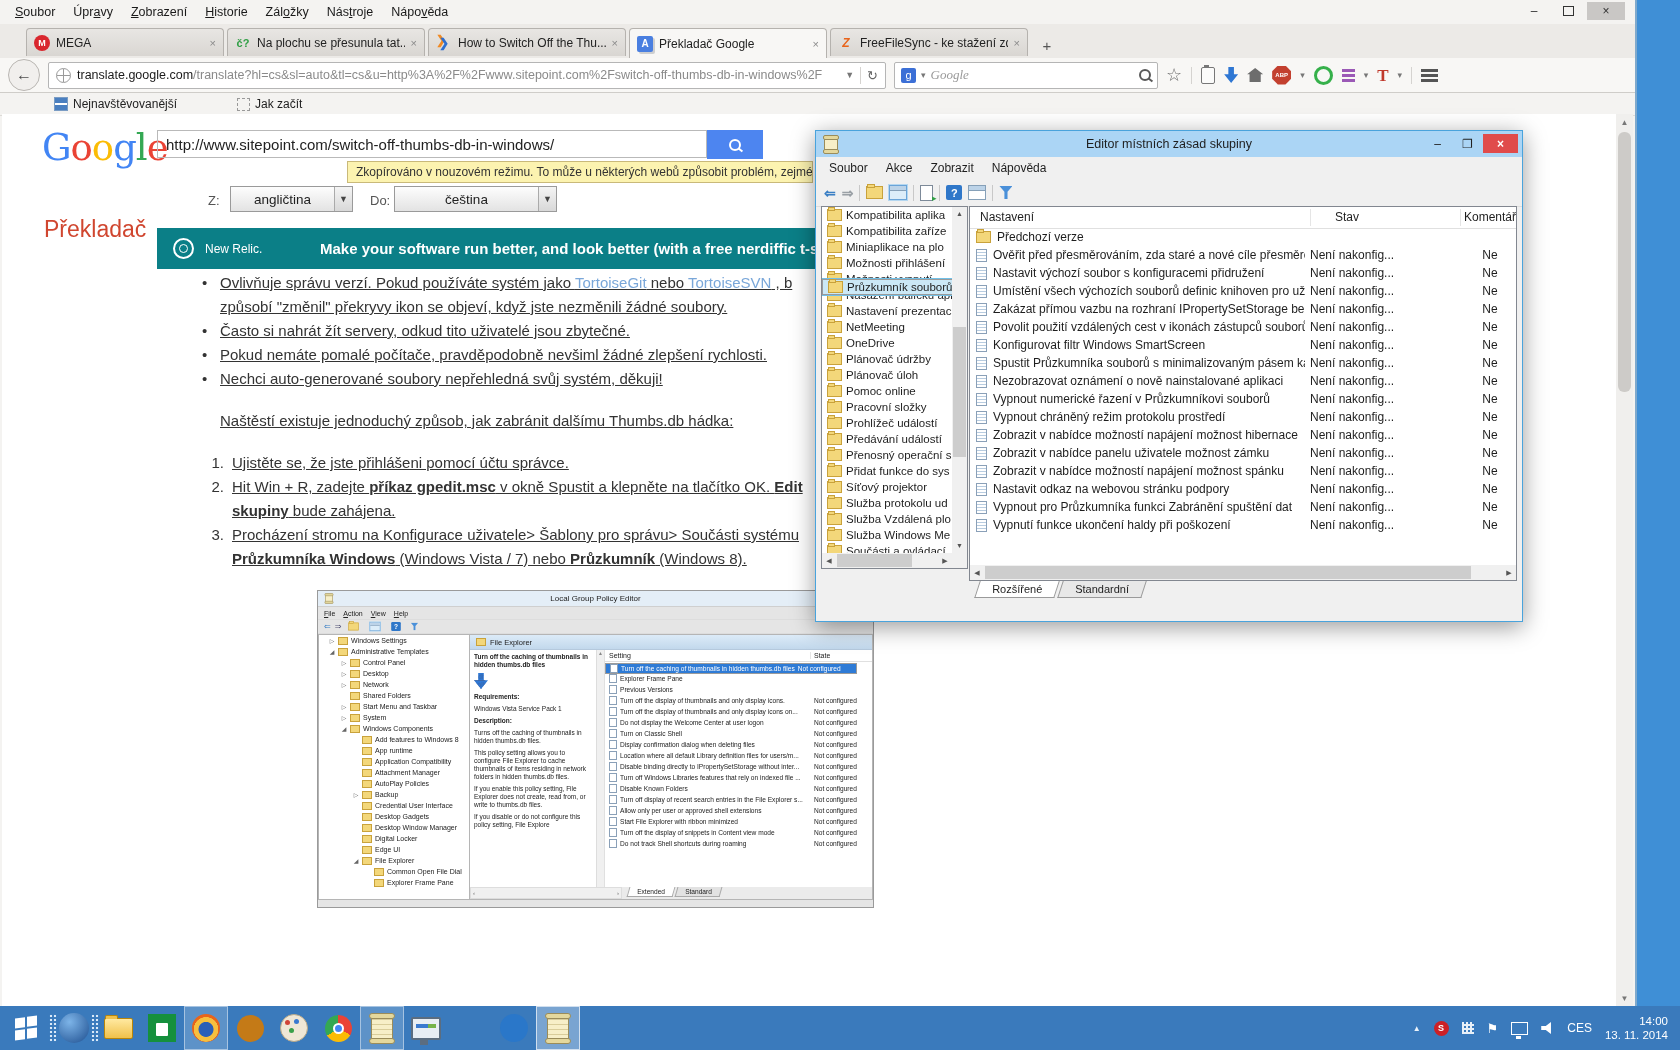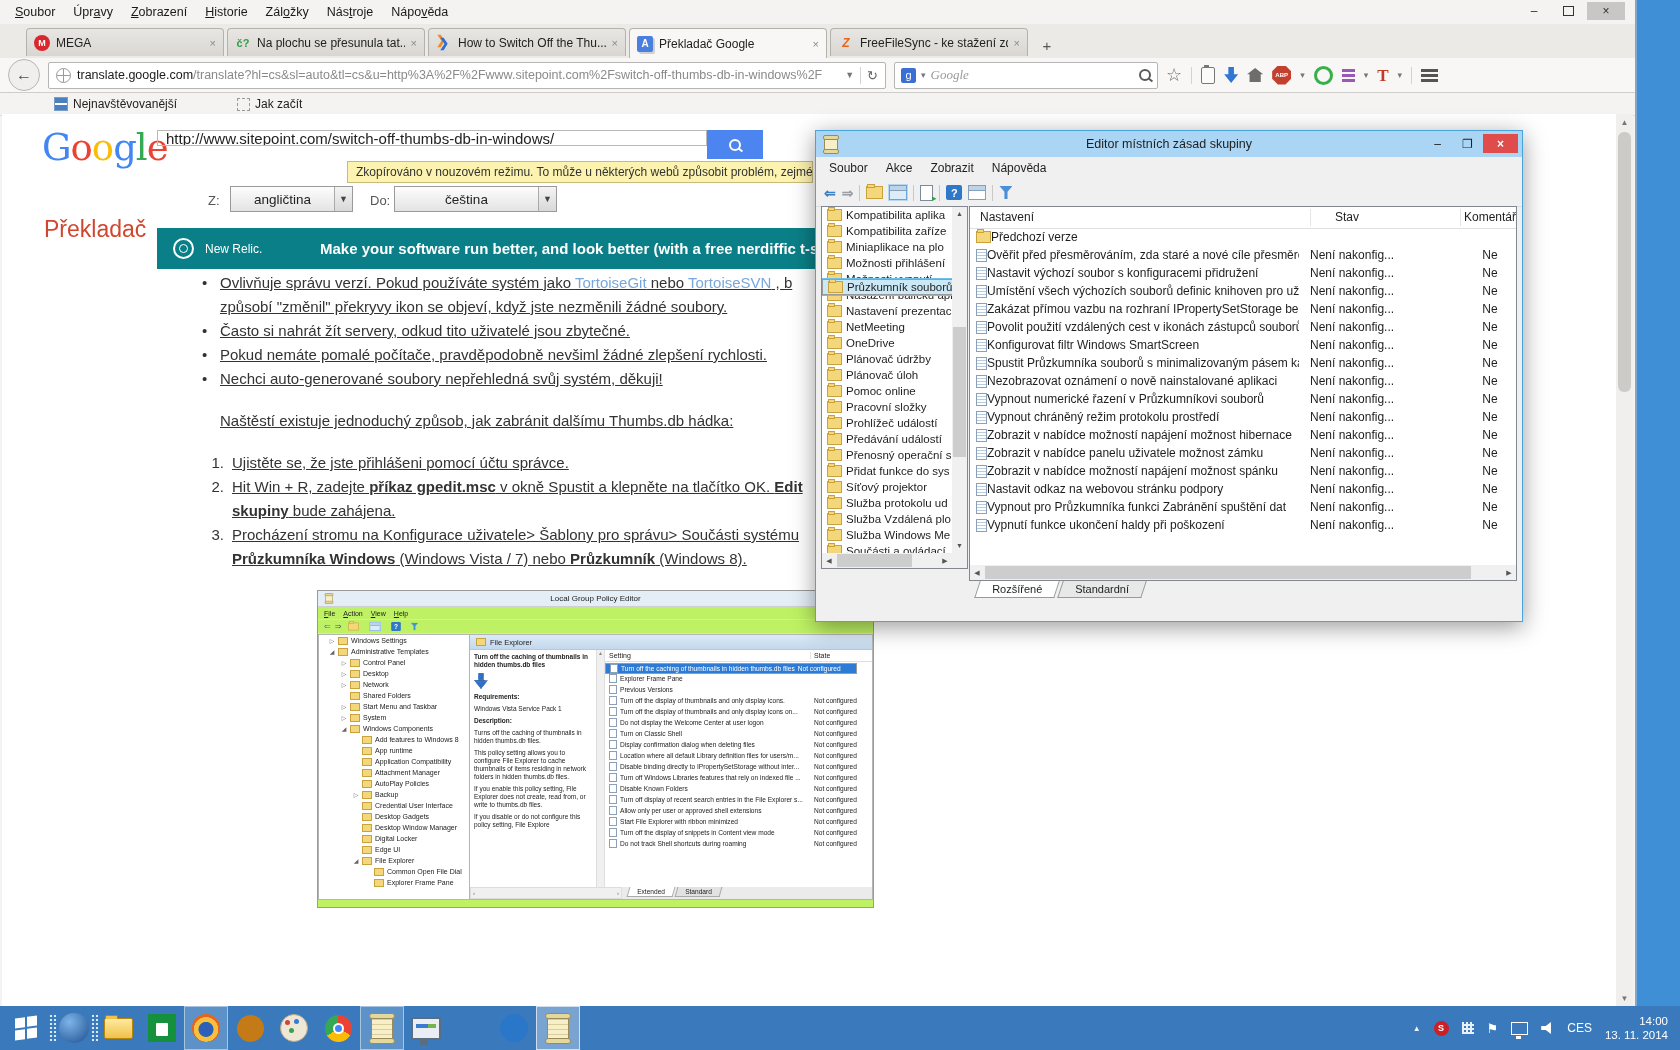--- a/index.html
+++ b/index.html
@@ -64,21 +64,21 @@
   .ttool{font-family:"Liberation Serif",serif;font-weight:bold;font-size:17px;color:#c0392b;line-height:1;}
   .hamb{width:17px;height:13px;background:linear-gradient(#555 0 3px,transparent 3px 5px,#555 5px 8px,transparent 8px 10px,#555 10px 13px);}
   
   .bmbar{height:22px;display:flex;align-items:center;gap:16px;padding-left:10px;background:#f4f3f1;border-bottom:1px solid #dddbd7;font-size:12px;color:#222;}
   .bmi{display:flex;align-items:center;gap:5px;margin-left:44px;}
   .bm-grid{width:12px;height:12px;border:1px solid #7a9cc4;background:linear-gradient(#4a7fc0 0 5px,transparent 5px 7px,#4a7fc0 7px 12px),linear-gradient(90deg,#fff 0 0);background-size:12px 12px;}
   .bm-dotted{width:11px;height:11px;border:1px dashed #999;}
   
   .page{position:absolute;left:2px;top:114px;right:19px;bottom:0;background:#fff;overflow:hidden;}
   .glogo{position:absolute;left:40px;top:12px;font-family:"DejaVu Serif",serif;font-size:37px;letter-spacing:-1px;}
-  .turl{position:absolute;left:155px;top:16px;width:550px;height:16px;border:1px solid #b9b9b9;font-size:15px;color:#222;display:flex;align-items:center;padding:0 8px;box-sizing:border-box;white-space:nowrap;overflow:hidden;}
+  .turl{position:absolute;left:155px;top:16px;width:550px;height:28px;border:1px solid #b9b9b9;font-size:15px;color:#222;display:flex;align-items:center;padding:0 8px;box-sizing:border-box;white-space:nowrap;overflow:hidden;}
   .tbtn{position:absolute;left:705px;top:16px;width:56px;height:29px;background:#4d85f0;display:flex;align-items:center;justify-content:center;}
   .tbtn .mag{border-color:#fff;}
   .tbtn .mag::after{background:#fff;}
   .tooltip{position:absolute;left:345px;top:47px;height:22px;background:#fcf3b0;border:1px solid #c9b97a;font-size:12px;color:#333;display:flex;align-items:center;padding:0 8px;white-space:nowrap;overflow:hidden;max-width:466px;box-sizing:border-box;}
   .brand{position:absolute;left:42px;top:68px;font-size:23px;color:#d0462f;margin-top:34px;}
   .flbl{position:absolute;top:79px;font-size:13px;color:#555;}
   .sel{position:absolute;top:72px;height:26px;border:1px solid #9a9a9a;background:linear-gradient(#fdfdfd,#e3e3e3);display:flex;align-items:center;box-sizing:border-box;font-size:13.5px;color:#222;}
   .sel .sv{flex:1;text-align:center;}
   .sel .sa{width:17px;height:100%;border-left:1px solid #aaa;display:flex;align-items:center;justify-content:center;font-size:9px;color:#444;background:linear-gradient(#f4f4f4,#d8d8d8);}
   .banner{position:absolute;left:155px;top:114px;width:722px;height:41px;background:#0b7f87;color:#fff;display:flex;align-items:center;}
@@ -90,21 +90,21 @@
   .pline .blt{display:inline-block;width:18px;}
   .pline .ind{display:inline-block;width:18px;}
   .pline .num{display:inline-block;width:22px;text-align:right;margin-right:8px;}
   .lnk{color:#7aa7d9;}
   .b{font-weight:bold;}
   
   .pscroll{position:absolute;right:2px;top:114px;bottom:0;width:17px;background:#f0efed;}
   .pscroll .ar{position:absolute;left:0;width:17px;height:16px;display:flex;align-items:center;justify-content:center;font-size:8px;color:#777;}
   .pscroll .thumb{position:absolute;left:2px;width:13px;top:18px;height:260px;background:#cdcbc8;border-radius:6px;}
   
-  .shot{position:absolute;left:315px;top:476px;width:557px;height:318px;background:#bef264;border:1px solid #9a9a9a;box-sizing:border-box;font-size:7px;color:#222;}
+  .shot{position:absolute;left:315px;top:476px;width:557px;height:318px;background:#e5e5e5;border:1px solid #9a9a9a;box-sizing:border-box;font-size:7px;color:#222;}
   .shot-title{height:15px;background:#e4eef7;border-bottom:1px solid #cfcfcf;position:relative;display:flex;align-items:center;justify-content:center;font-size:8px;}
   .shot-title .sic{position:absolute;left:4px;}
   .shot-menu{height:12px;display:flex;gap:8px;align-items:center;padding-left:6px;border-bottom:1px solid #ddd;}
   .shot-menu span{text-decoration:none;}
   .shot-menu span::first-letter{text-decoration:underline;}
   .shot-tools{height:13px;display:flex;gap:4px;align-items:center;padding-left:6px;border-bottom:1px solid #ddd;font-size:8px;color:#557;}
   .shot-body{display:flex;height:266px;}
   .shot-tree{width:152px;background:#fff;border:1px solid #b5b5b5;overflow:hidden;box-sizing:border-box;}
   .strow{height:11px;display:flex;align-items:center;gap:3px;white-space:nowrap;}
   .strow .arw{width:6px;color:#666;font-size:6px;text-align:center;flex:none;}
@@ -181,21 +181,21 @@
   .lhead .h3{left:494px;}
   .lhead::before,.lhead::after{content:"";position:absolute;top:2px;bottom:2px;width:1px;background:#e5e5e5;}
   .lhead::before{left:340px;}
   .lhead::after{left:490px;}
   .lrows{position:absolute;top:21px;left:0;right:0;bottom:15px;overflow:hidden;}
   .lr{height:18px;display:flex;align-items:center;position:relative;}
   .lr .ic{margin-left:6px;flex:none;}
   .lr.folder .ic{width:13px;height:10px;background:#f3d77a;border:1px solid #c9a23b;position:relative;}
   .lr.folder .ic::before{content:"";position:absolute;top:-3px;left:0;width:5px;height:2px;background:#f3d77a;border:1px solid #c9a23b;}
   .lr.doc .ic{width:11px;height:13px;background:#fff;border:1px solid #8aa0b8;box-sizing:border-box;background-image:repeating-linear-gradient(#fff 0 2px,#b8cce0 2px 3px);}
-  .lr .nm{width:312px;white-space:nowrap;overflow:hidden;font-size:12px;}
+  .lr .nm{margin-left:6px;width:312px;white-space:nowrap;overflow:hidden;font-size:12px;}
   .lr .sv{position:absolute;left:340px;white-space:nowrap;}
   .lr .km{position:absolute;left:490px;width:60px;text-align:center;}
   .gp-list .hsb{right:0;}
   .gp-list .hsb .a.l{left:0;} .gp-list .hsb .a.r{right:0;}
   
   .gp-tabs{position:absolute;left:153px;right:5px;bottom:20px;height:20px;display:flex;gap:3px;padding-left:8px;align-items:flex-start;}
   .mtab{padding:2px 14px;border:1px solid #9a9a9a;border-top:none;background:#e8e8e8;transform:skewX(-18deg);font-size:11px;}
   .mtab.on{background:#fff;}
   .mtab i{display:inline-block;transform:skewX(18deg);font-style:normal;}
   .gp-status{position:absolute;left:0;right:0;bottom:0;height:20px;border-top:1px solid #cfcfcf;background:#f0f0f0;display:flex;align-items:center;padding-left:10px;font-size:11.5px;}

